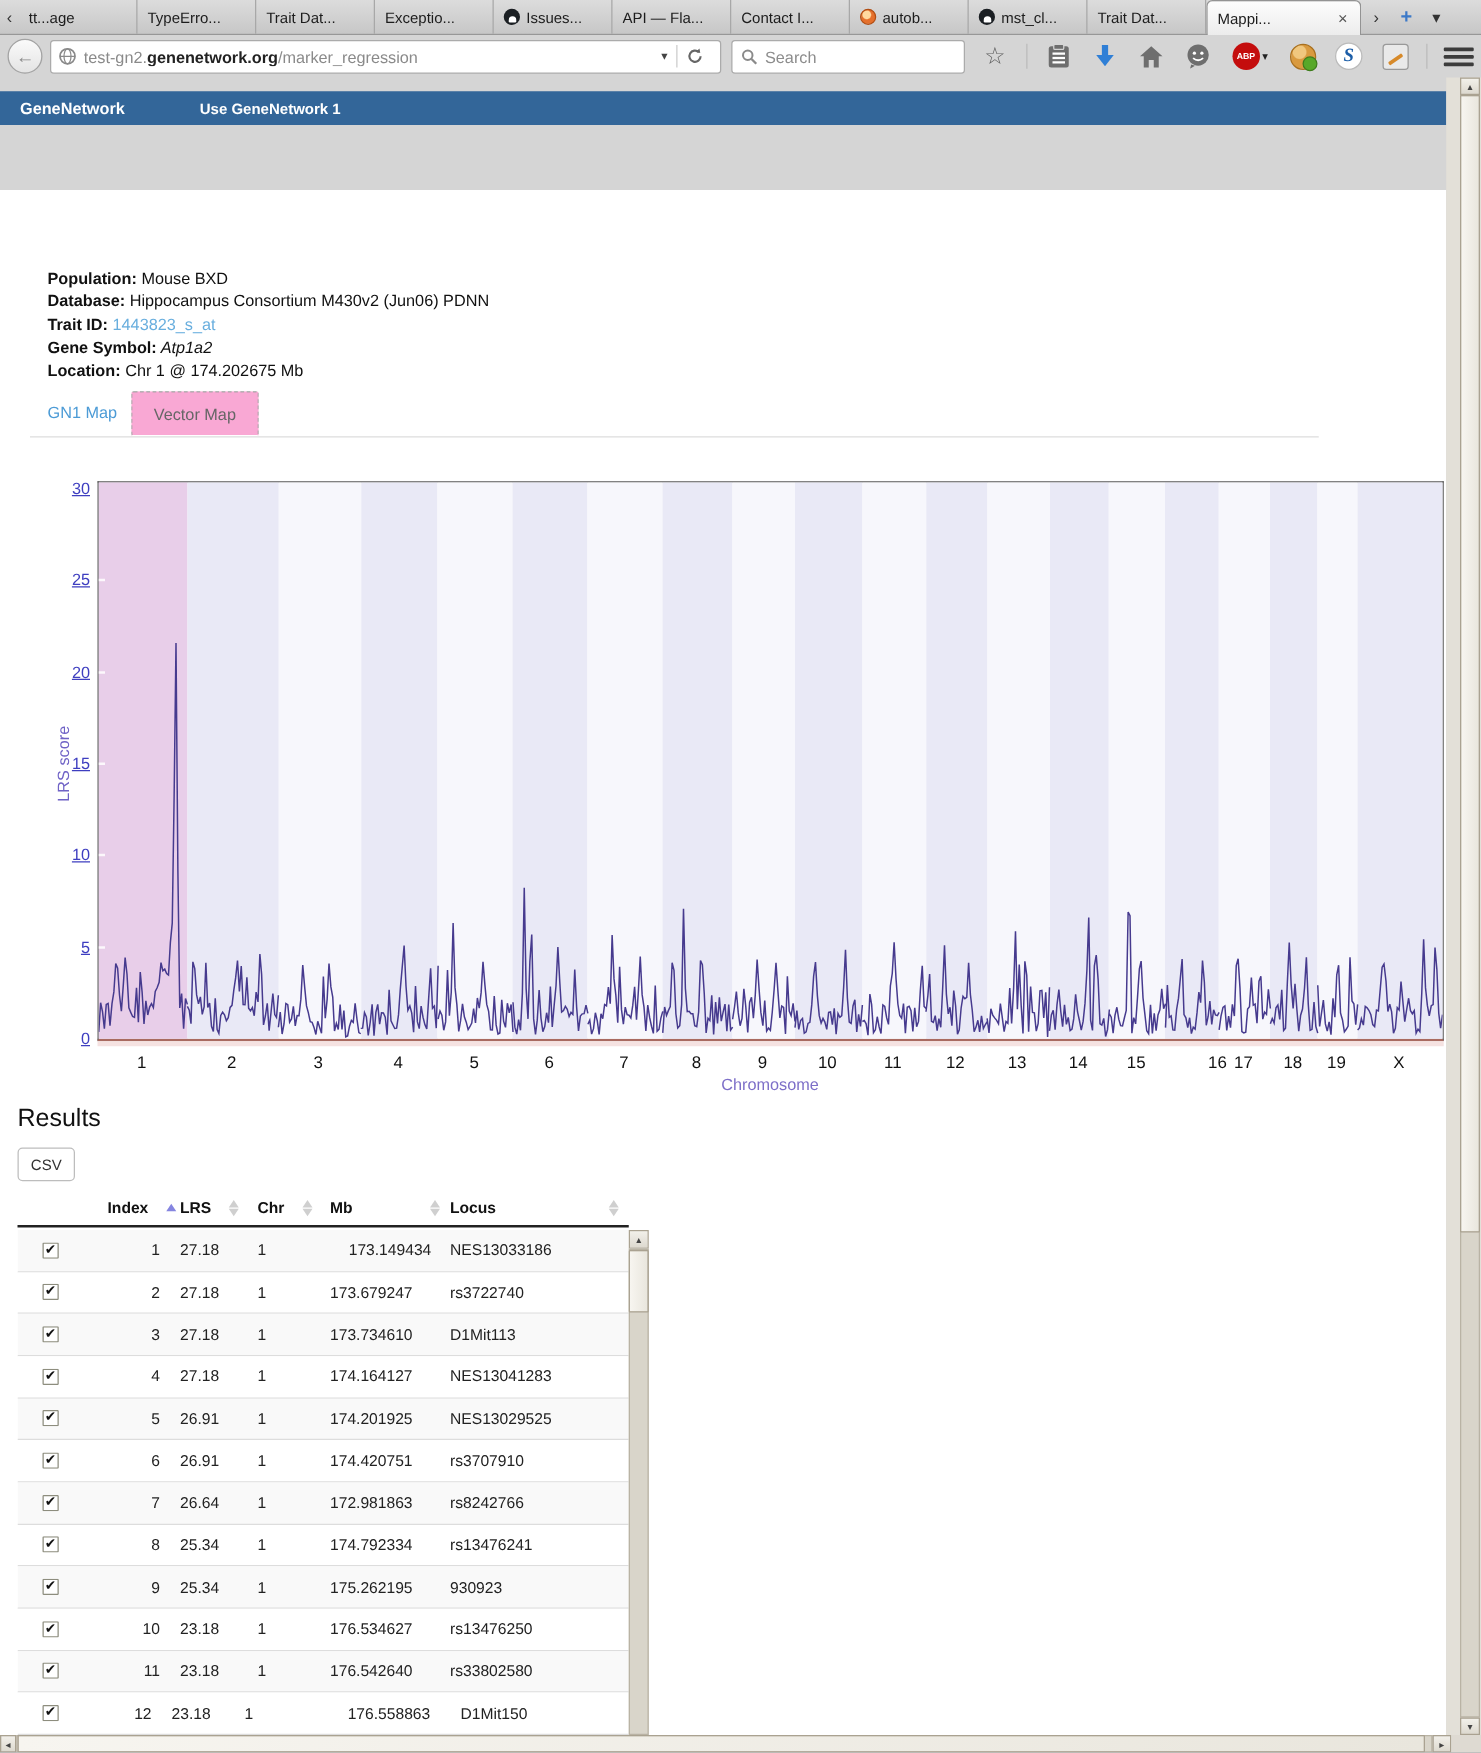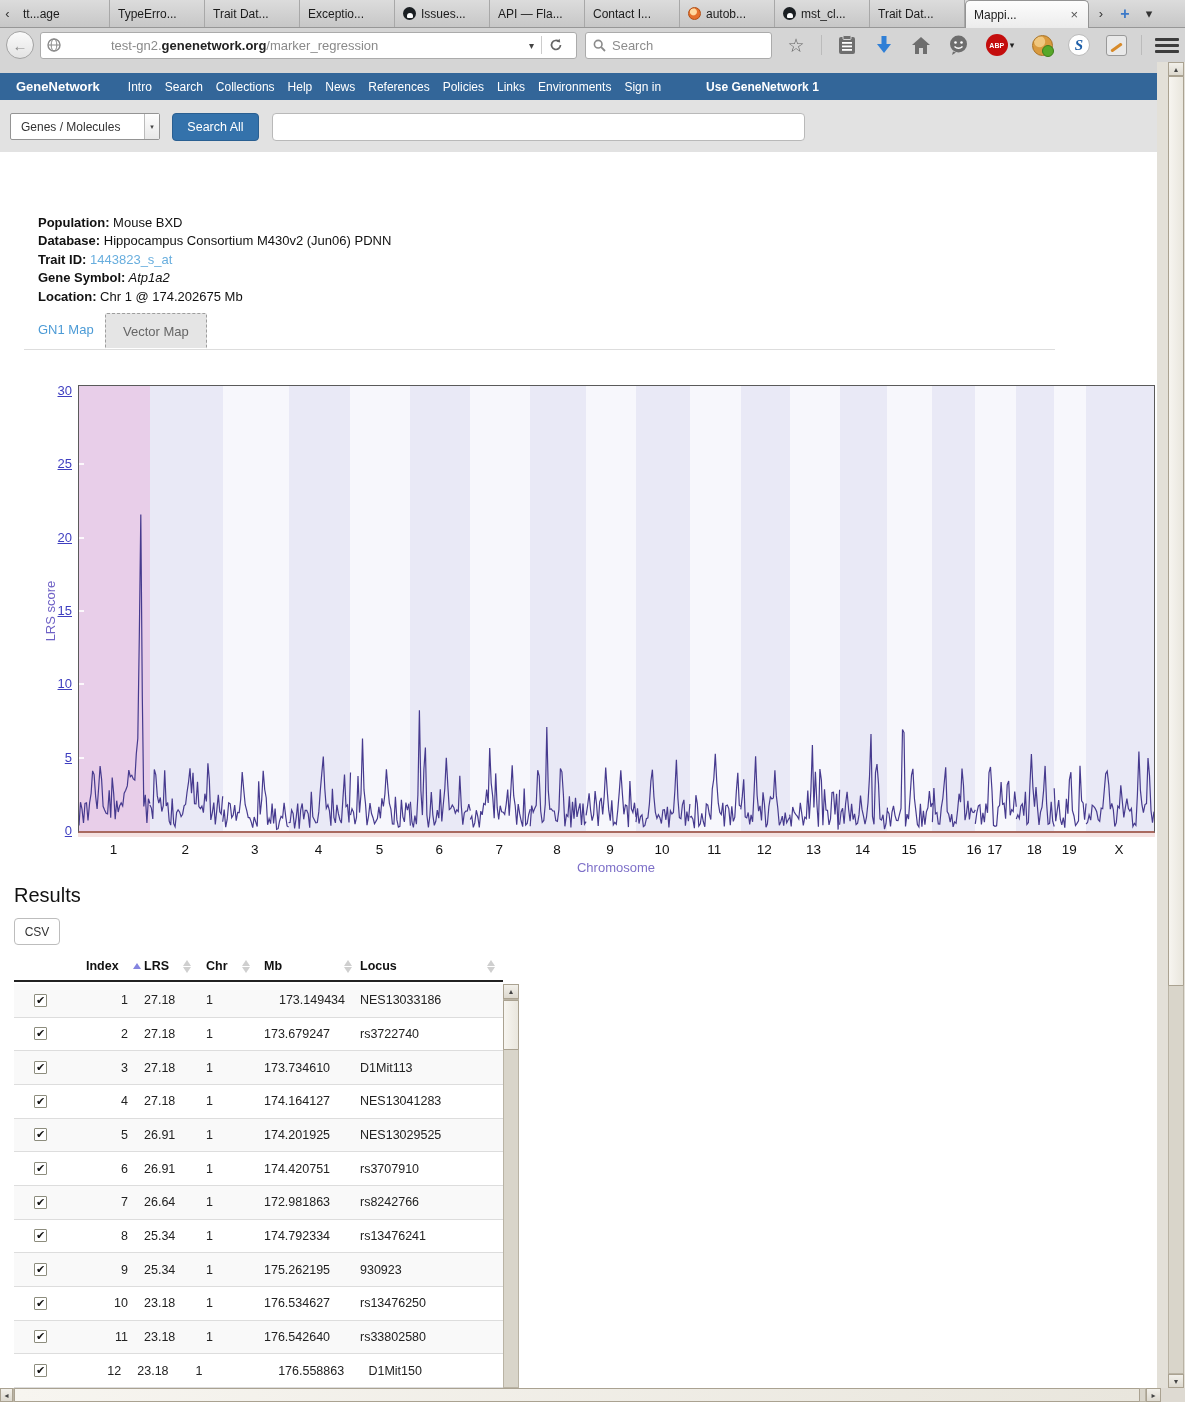--- a/index.html
+++ b/index.html
@@ -35,21 +35,21 @@
 
   .urlbar { position:absolute; left:0; top:28px; width:1185px; height:34px;
     background:#d5d5d5; display:flex; align-items:center; padding:0 6px; }
   .navbtn { width:28px; height:28px; border-radius:50%; border:1px solid #a3a3a3;
     background:linear-gradient(#fafafa,#e4e4e4); display:flex; align-items:center;
     justify-content:center; color:#8a8a8a; font-size:15px; flex:0 0 28px; }
   .urlfield { height:27px; width:540px; margin-left:6px; background:#fff;
     border:1px solid #ababab; border-radius:3px; display:flex; align-items:center;
     padding:0 6px; font-size:13px; }
   .urlfield .globe{ flex:0 0 14px; margin-right:6px; }
-  .urltext { flex:1; white-space:nowrap; overflow:hidden; color:#8a8a8a;margin-left:44px; }
+  .urltext { flex:1; white-space:nowrap; overflow:hidden; color:#8a8a8a; }
   .urltext b { color:#222; font-weight:bold; }
   .url-caret { color:#444; font-size:10px; padding:0 7px; }
   .url-sep { width:1px; height:18px; background:#ccc; }
   .reload { padding:0 7px; color:#666; display:flex; }
   .searchfield { height:27px; width:188px; margin-left:8px; background:#fff;
     border:1px solid #ababab; border-radius:3px; display:flex; align-items:center;
     padding:0 7px; }
   .searchfield input { border:none; outline:none; width:140px; font-size:13px;
     font-family:inherit; color:#333; background:transparent; }
   .searchfield input::placeholder { color:#8c8c8c; }
@@ -101,21 +101,21 @@
 
   .page { position:absolute; left:0; top:152px; width:1157px; height:1236px; background:#fff; }
   .pg-title { position:absolute; left:38px; top:13px; font-size:23px; color:#111; }
   .infoblock { position:absolute; left:38px; top:62px; font-size:13px; color:#111;
     line-height:18.4px; }
   .infoblock b { font-weight:bold; }
   .info-link { color:#68aede; }
   .info-italic { font-style:italic; }
   .maptab-link { position:absolute; left:38px; top:170px; font-size:13px; color:#4c9bd6; }
   .maptab-active { position:absolute; left:105px; top:161px; height:36px; padding:0 17px;
-    display:flex; align-items:center; font-size:13px; color:#666; background:#e5e5e5;
+    display:flex; align-items:center; font-size:13px; color:#666; background:#f9a8d4;
     border:1px dashed #9e9e9e; border-bottom:1px solid #fff; border-radius:2px; }
   .maptab-hr { position:absolute; left:24px; top:197px; width:1031px; height:1px;
     background:#ddd; }
 
   
   .ylabel { position:absolute; left:-12px; top:452px; width:124px; height:14px;
     font-size:13px; color:#6f62c6; text-align:center; transform:rotate(-90deg); }
   .ytick { position:absolute; width:34px; text-align:right; font-size:13px;
     color:#3e3ec0; height:16px;text-decoration:underline; }
   .plot { position:absolute; left:78px; top:233px; width:1077px; height:448px;
@@ -296,32 +296,23 @@
           <div></div>
             <div></div>
             <div></div>
         </span>
       </div>
     </div>
   </div>
 
   <div class="gnnav">
     <span class="brand">GeneNetwork</span>
-    <span id="navitems"><a>Intro</a><a>Search</a><a>Collections</a><a>Help</a><a>News</a><a>References</a><a>Policies</a><a>Links</a><a>Environments</a><a>Sign in</a></span>
     <span class="right">Use GeneNetwork 1</span>
   </div>
 
-  <div class="searchrow">
-    <div class="combo">
-      <span class="ctext">Genes / Molecules</span>
-      <span class="cbtn">▾</span>
-    </div>
-    <div class="searchallbtn">Search All</div>
-    <input class="gn-input" value="" style="">
-  </div>
 
   <div class="page">
     <div class="infoblock" id="infoblock">
         <div class="info-line"><b>Population:</b><span> Mouse BXD</span></div>
         <div class="info-line"><b>Database:</b><span> Hippocampus Consortium M430v2 (Jun06) PDNN</span></div>
         <div class="info-line"><b>Trait ID:</b><span class="info-link"> 1443823_s_at</span></div>
         <div class="info-line"><b>Gene Symbol:</b><span class="info-italic"> Atp1a2</span></div>
         <div class="info-line"><b>Location:</b><span> Chr 1 @ 174.202675 Mb</span></div>
       </div>
 

